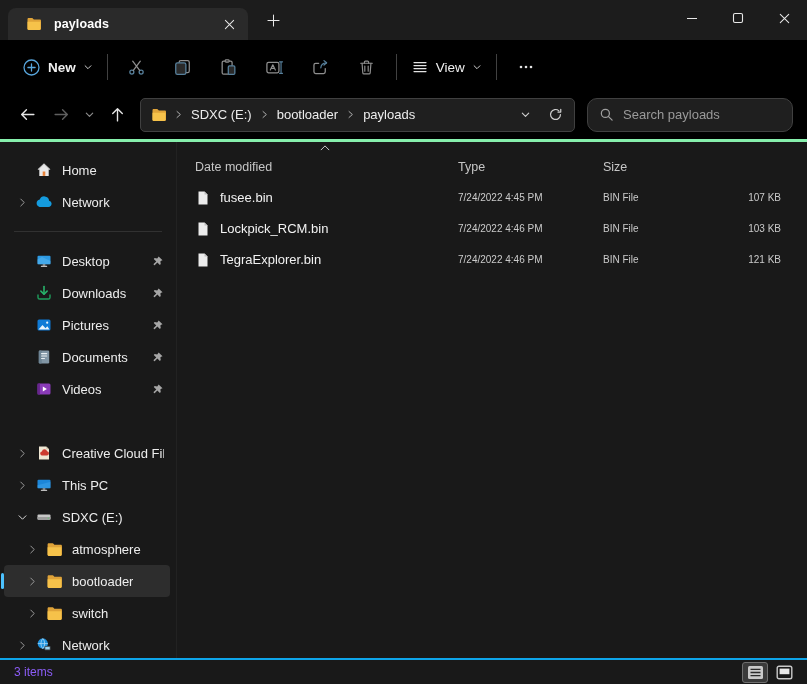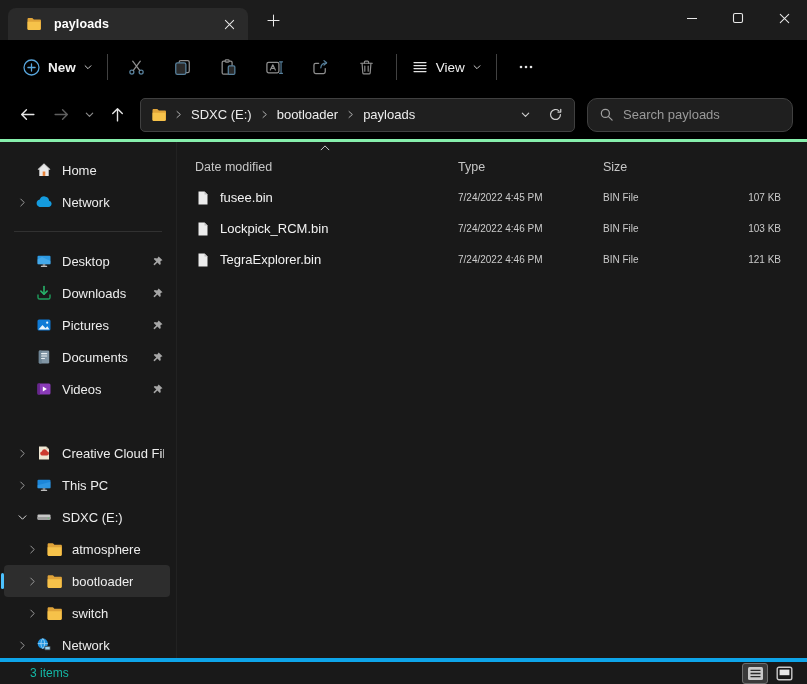--- a/index.html
+++ b/index.html
@@ -59,21 +59,21 @@
   .fhead { height:30px; color:#c6c6c6; font-size:12.5px; }
   .fhead .hd { cursor:pointer; padding:4px 0; }
   .fhead .hd-name { padding-left:10px; }
   .frow { height:31px; font-size:13px; border-radius:4px; cursor:default; }
   .cell-name { display:flex; align-items:center; gap:9px; color:#f2f2f2; min-width:0; }
   .cell-name span { white-space:nowrap; overflow:hidden; }
   .cell-dim { color:#cbcbcb; font-size:10px; }
   .cell-size { text-align:right; padding-right:26px; }
 
   
-  .statusbar { height:26px; flex:none; display:flex; align-items:center; padding:0 10px 0 30px; font-size:12px; color:#14b8a6; border-top:4px solid #0ea5e9; background:#191919; }
+  .statusbar { height:26px; flex:none; display:flex; align-items:center; padding:0 10px 0 14px; font-size:12px; color:#8b5cf6; border-top:2px solid #0ea5e9; background:#191919; }
   .view-toggles { margin-left:auto; display:flex; gap:3px; }
   .vt-btn { width:26px; height:21px; display:flex; align-items:center; justify-content:center; background:transparent; border:1px solid transparent; border-radius:3px; cursor:pointer; padding:0; }
   .vt-btn.active { background:#3a3a3a; border-color:#6f6f6f; }
 
   svg { display:block; }
 </style>
 </head>
 <body>
 
 <div class="window">

